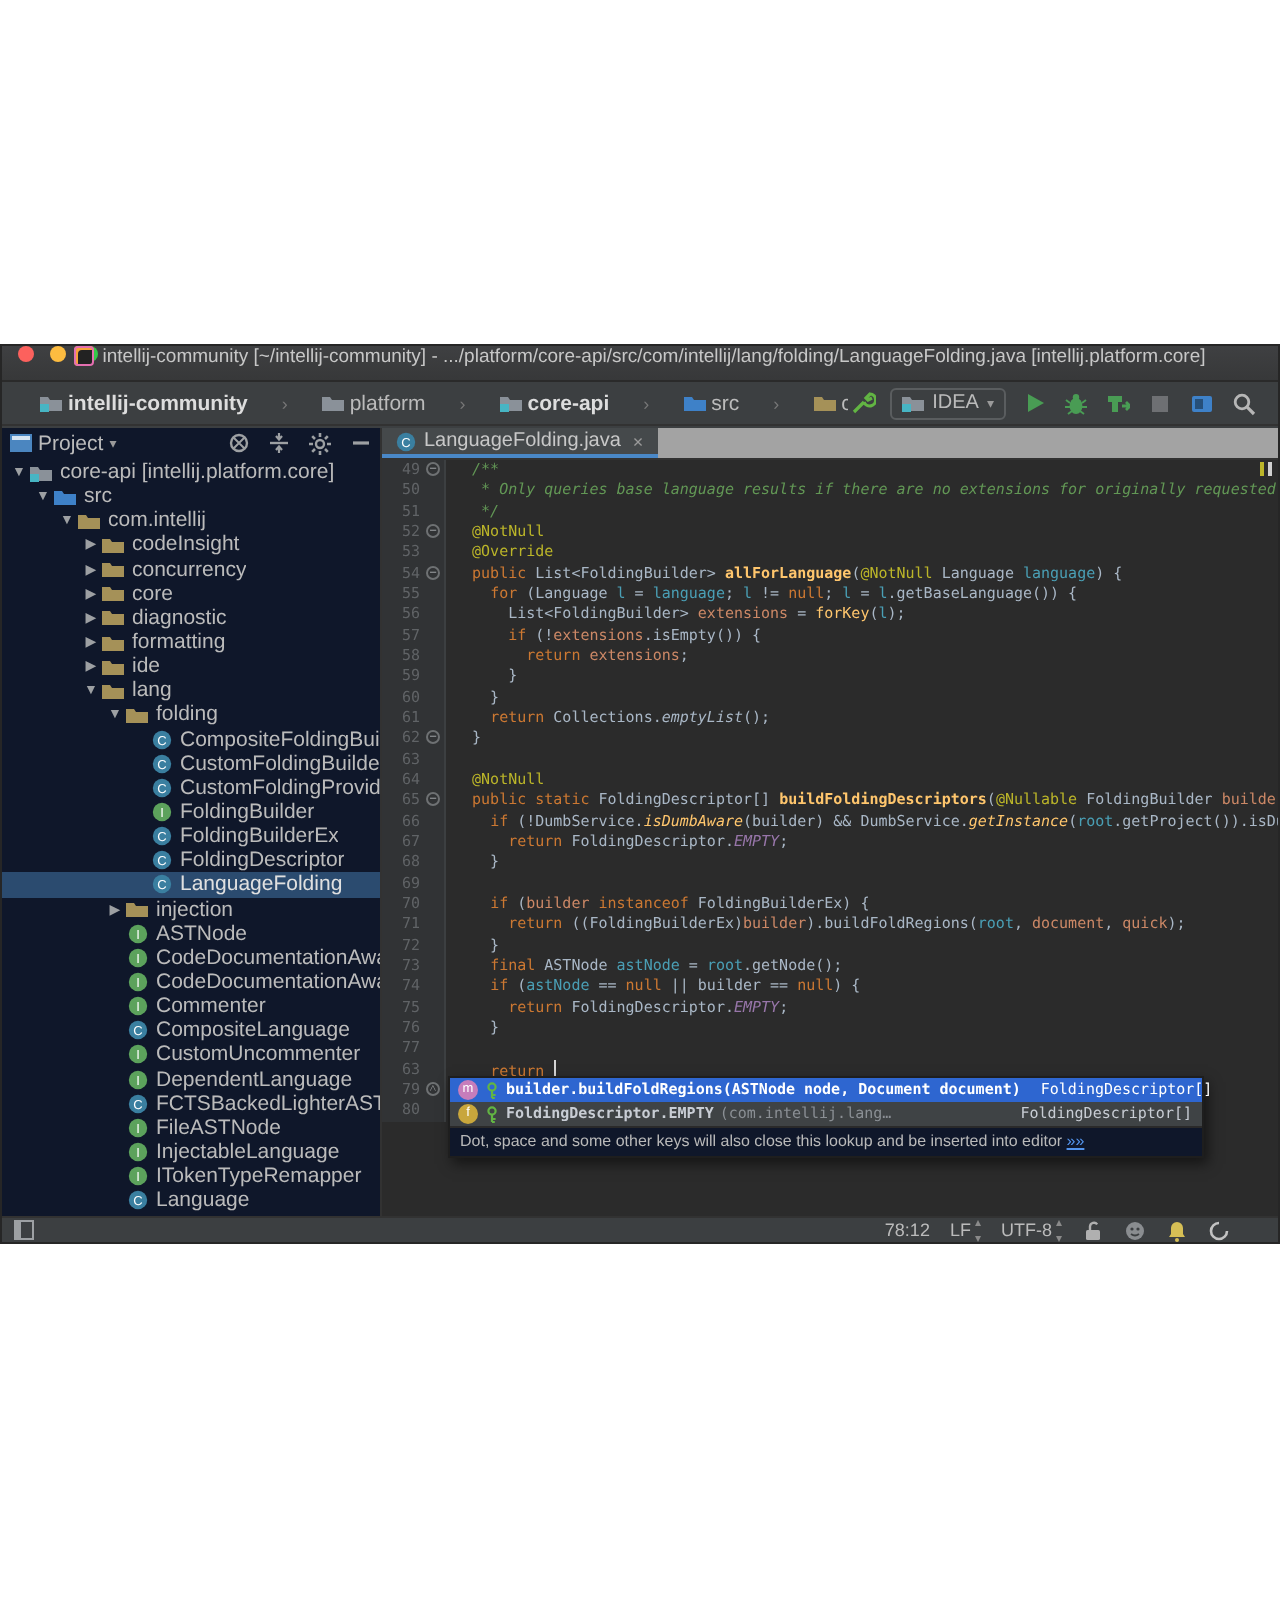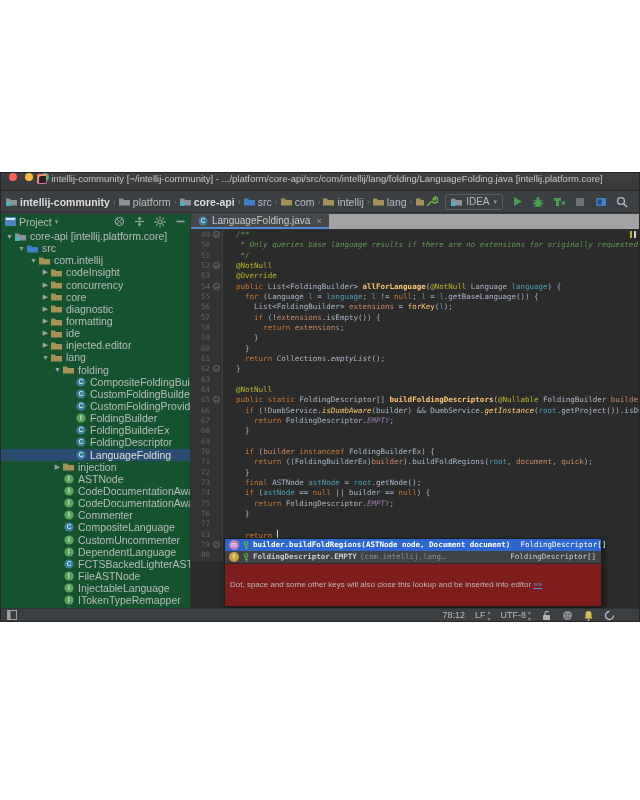--- a/index.html
+++ b/index.html
@@ -9,30 +9,30 @@
   
   #titlebar { height:18px; background:linear-gradient(#3f4042,#373839); border-bottom:1px solid #2a2a2a; display:flex; position:relative; }
   .traffic { display:flex; gap:8px; margin-left:8px; }
   .traffic span { width:8px; height:8px; border-radius:50%; display:block; }
   #title-text { position:absolute; left:0; right:0; text-align:center; font-size:9.5px; color:#c7c7c7; white-space:nowrap; overflow:hidden; }
   #app-icon { display:inline-block; width:10px; height:10px; vertical-align:-2px; margin-right:4px; background:#222; border-radius:2px; box-shadow:inset 0 0 0 1px #e46fb0, inset 2px 2px 0 0 #f6a23a; }
 
   
   #navbar { height:22px; background:#3c3f41; border-bottom:1px solid #323232; display:flex; align-items:center; padding:0 4px; }
   #breadcrumbs { display:flex; align-items:center; flex:1; overflow:hidden; white-space:nowrap; }
-  .crumb { display:flex; align-items:center; gap:3px; font-size:10.5px; color:#bbbbbb; margin:0 1px; cursor:default; }
+  .crumb { display:flex; align-items:center; gap:3px; font-size:10.5px; color:#bbbbbb; margin:0 15px; cursor:default; }
   .crumb.bold { color:#dddddd; font-weight:bold; }
   .crumb-sep { color:#777; font-size:9px; margin:0 2px; }
   #run-toolbar { display:flex; align-items:center; gap:7px; padding-right:6px; }
   .tb-icon { width:14px; height:14px; display:flex; align-items:center; justify-content:center; }
   #run-config-chip { display:flex; align-items:center; gap:4px; border:1px solid #5a5d5f; border-radius:3px; padding:1px 5px; height:16px; color:#bbbbbb; font-size:10px; }
 
   
   #main { position:absolute; top:41px; left:0; right:0; bottom:13px; display:flex; }
-  #project-panel { width:190px; background:#14532d; border-right:1px solid #323232; display:flex; flex-direction:column; overflow:hidden; }
+  #project-panel { width:190px; background:#0f172a; border-right:1px solid #323232; display:flex; flex-direction:column; overflow:hidden; }
   #project-header { height:15px; display:flex; align-items:center; padding:0 4px; color:#bbbbbb; font-size:10.5px; flex:none; }
   #project-header .ph-icons { margin-left:auto; display:flex; gap:9px; align-items:center; }
   #tree { flex:1; overflow:hidden; padding-top:1px; }
   .tree-row { height:12.15px; display:flex; align-items:center; font-size:10.5px; color:#bbbbbb; white-space:nowrap; cursor:default; }
   .tree-row.selected { background:#2b4b6f; color:#e0e0e0; }
   .tr-arrow { width:9px; flex:none; color:#9da0a3; font-size:7px; text-align:center; }
   .tr-icon { width:13px; flex:none; display:flex; justify-content:center; }
   .tr-label { margin-left:3px; overflow:hidden; }
 
   
@@ -55,21 +55,21 @@
 
   
   #popup { position:absolute; left:33px; top:308px; width:378px; background:#3f4345; border:1px solid #1e1e1e; box-shadow:2px 3px 6px rgba(0,0,0,.5); font-family:"DejaVu Sans Mono",monospace; font-size:7.5px; z-index:5; }
   .pop-row { height:12px; display:flex; align-items:center; padding:0 5px 0 4px; color:#c8cdd4; white-space:nowrap; }
   .pop-row.sel { background:#2e66d0; color:#ffffff; }
   .pop-main { font-weight:bold; margin-left:3px; }
   .pop-extra { color:#8a8f94; margin-left:3px; }
   .pop-type { margin-left:auto; padding-left:10px; }
   .pop-ic { width:10px; height:10px; border-radius:50%; flex:none; font-size:6.5px; line-height:10px; text-align:center; color:#fff; font-family:"Liberation Sans",sans-serif; }
   .pop-key { flex:none; margin-left:3px; color:#62b543; font-size:7px; }
-  #pop-hint { background:#7f1d1d; color:#b9b9b9; font-family:"Liberation Sans",sans-serif; font-size:8px; padding:16px 5px; border-top:1px solid #2a2a2a; white-space:nowrap; }
+  #pop-hint { background:#0f172a; color:#b9b9b9; font-family:"Liberation Sans",sans-serif; font-size:8px; padding:2px 5px; border-top:1px solid #2a2a2a; white-space:nowrap; }
   #pop-hint a { color:#5394ec; text-decoration:underline; }
 
   
   #statusbar { position:absolute; left:0; right:0; bottom:0; height:13px; background:#3c3f41; border-top:1px solid #323232; display:flex; align-items:center; font-size:9px; color:#bbbbbb; padding:0 6px; }
   #sb-left { display:flex; align-items:center; }
   #sb-right { margin-left:auto; display:flex; align-items:center; gap:10px; padding-right:18px; }
   .sb-item { display:flex; align-items:center; gap:2px; }
   .sb-dd { font-size:6px; color:#8a8a8a; }
   svg { display:block; }
 </style>
@@ -330,29 +330,20 @@
             <span class="tr-label">formatting</span>
           </div>
           <div class="tree-row" style="padding-left: 40px;">
             <span class="tr-arrow">▶</span>
             <span class="tr-icon">
               <svg width="11" height="9" viewBox="0 0 11 9" xmlns="http://www.w3.org/2000/svg">
                 <path d="M0 1.5 h4 l1 1.5 h6 v5.5 h-11z" fill="#a59158"></path>
               </svg>
             </span>
             <span class="tr-label">ide</span>
-          </div>
-          <div class="tree-row" style="padding-left: 40px;">
-            <span class="tr-arrow">▶</span>
-            <span class="tr-icon">
-              <svg width="11" height="9" viewBox="0 0 11 9" xmlns="http://www.w3.org/2000/svg">
-                <path d="M0 1.5 h4 l1 1.5 h6 v5.5 h-11z" fill="#a59158"></path>
-              </svg>
-            </span>
-            <span class="tr-label">injected.editor</span>
           </div>
           <div class="tree-row" style="padding-left: 40px;">
             <span class="tr-arrow">▼</span>
             <span class="tr-icon">
               <svg width="11" height="9" viewBox="0 0 11 9" xmlns="http://www.w3.org/2000/svg">
                 <path d="M0 1.5 h4 l1 1.5 h6 v5.5 h-11z" fill="#a59158"></path>
               </svg>
             </span>
             <span class="tr-label">lang</span>
           </div>

